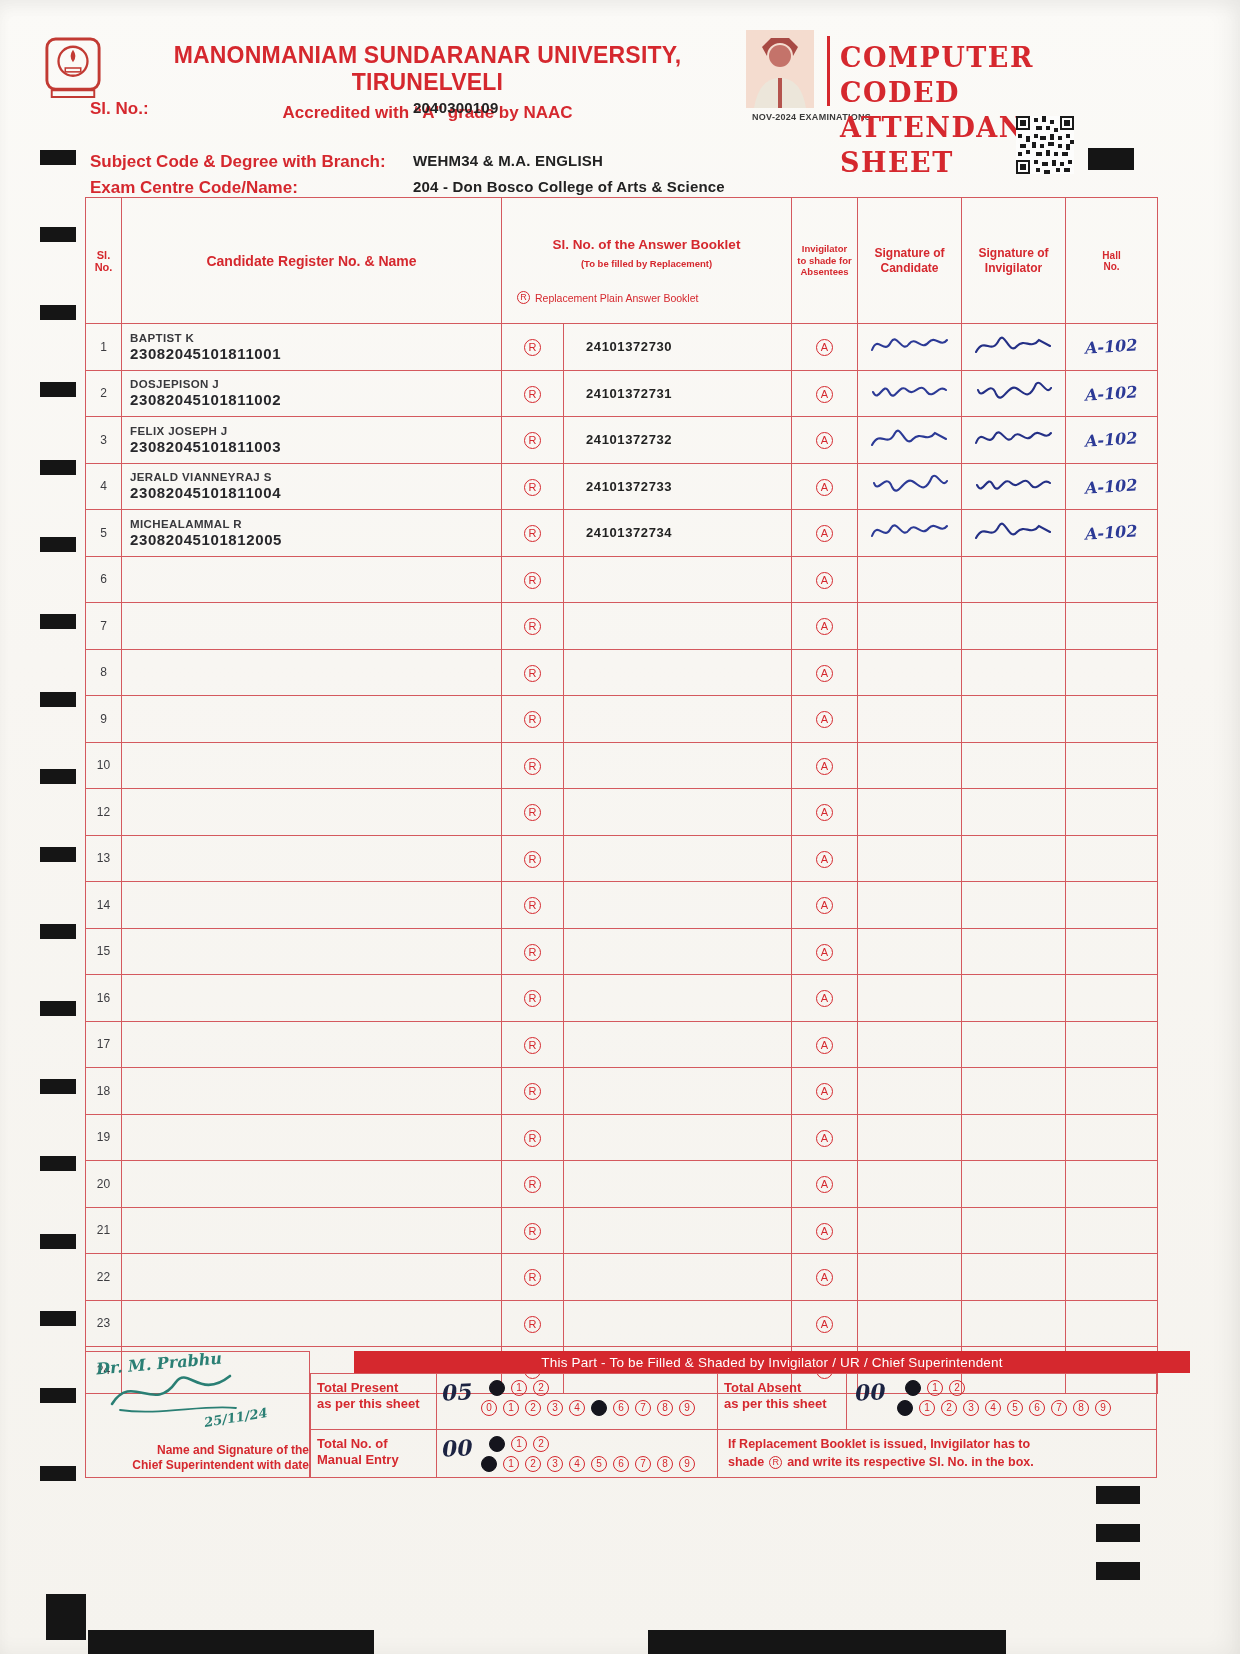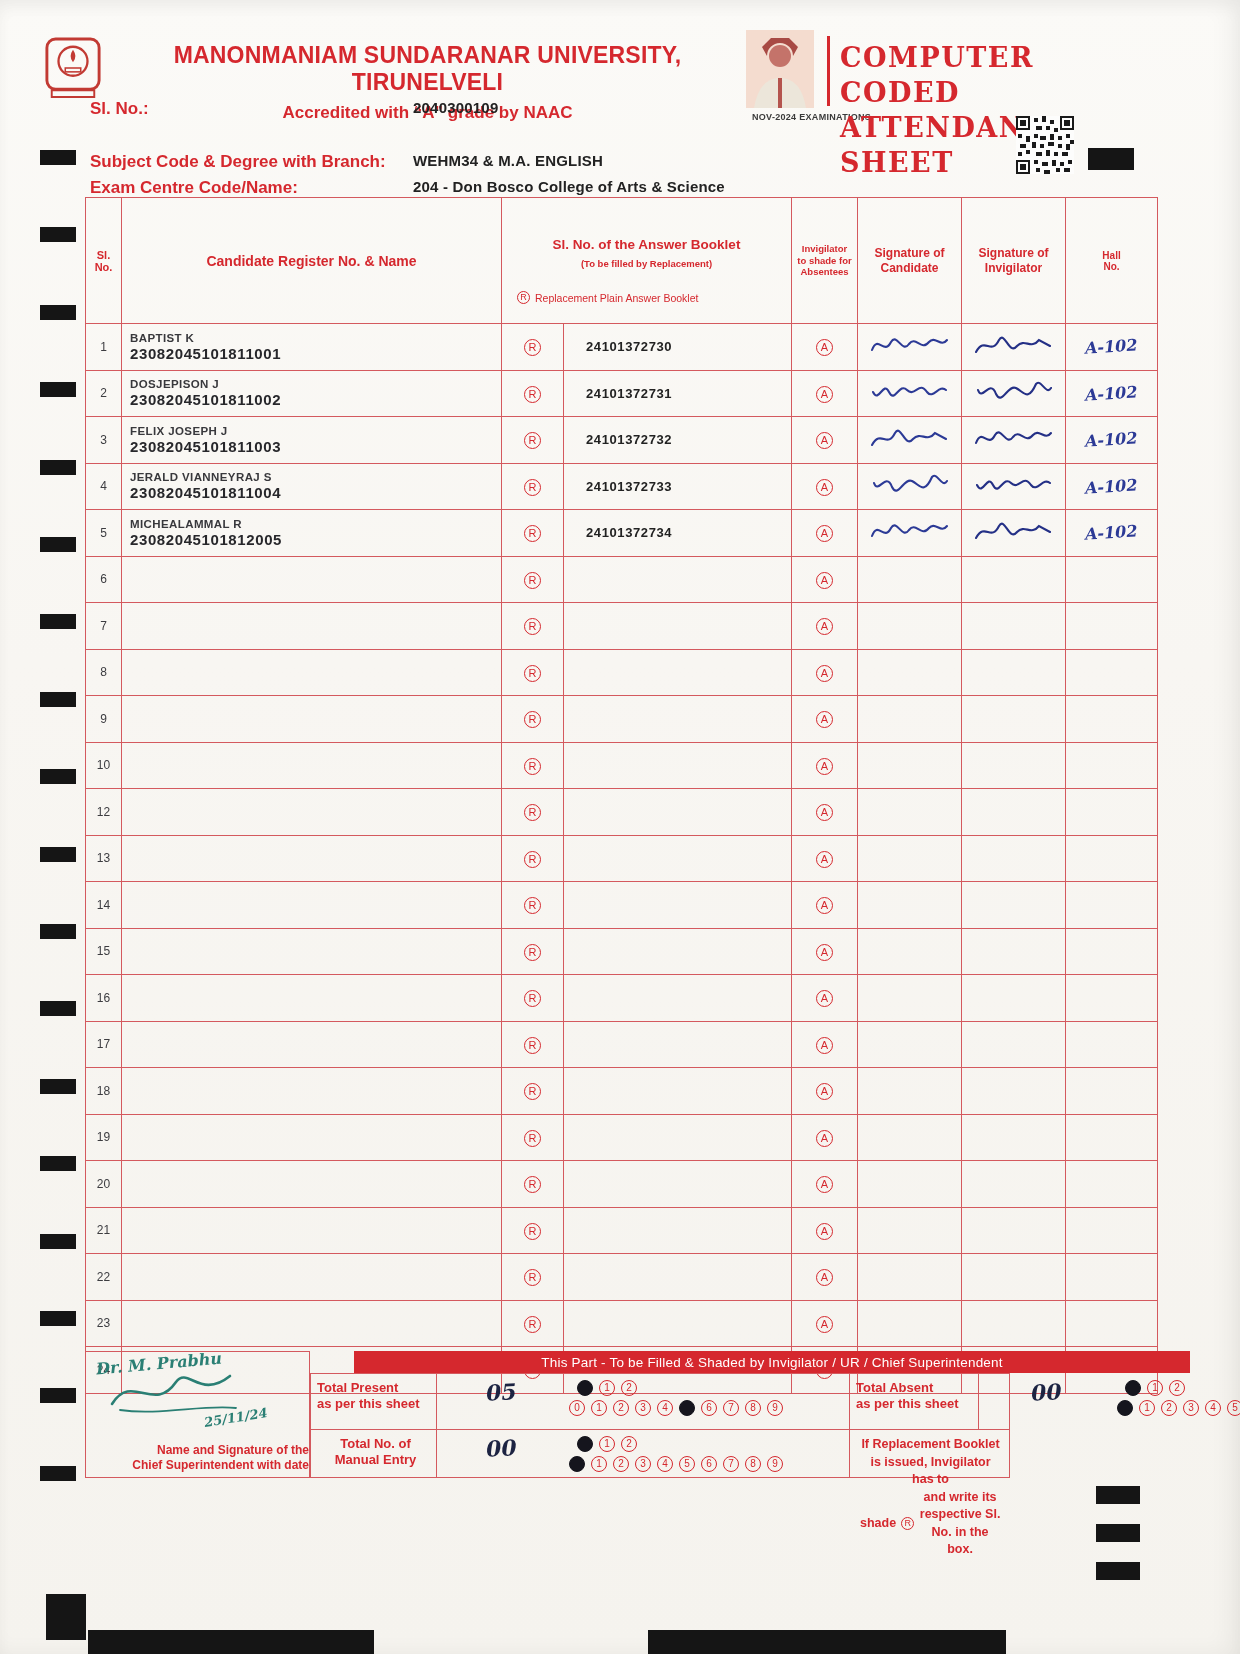--- a/index.html
+++ b/index.html
@@ -73,23 +73,23 @@
   .chief-box{position:absolute;left:0;top:0;width:225px;height:127px;border:1.4px solid var(--bred);}
   .chief-label{position:absolute;left:0;bottom:4px;width:100%;text-align:right;color:var(--red);
     font-size:12px;font-weight:bold;line-height:1.25;}
   .chief-sig-name{position:absolute;left:10px;top:2px;font-family:"DejaVu Serif",serif;font-style:italic;
     font-weight:bold;font-size:16px;color:var(--teal);transform:rotate(-5deg);}
   .chief-sig-date{position:absolute;left:118px;top:58px;font-family:"DejaVu Serif",serif;font-style:italic;
     font-weight:bold;font-size:13px;color:var(--teal);transform:rotate(-9deg);}
   .chief-flourish{position:absolute;left:18px;top:18px;width:150px;height:46px;}
   .part-bar{position:absolute;left:225px;top:0;width:836px;height:22px;background:var(--red);color:#fff;
     display:flex;align-items:center;justify-content:center;font-size:13.5px;font-weight:normal;letter-spacing:0.2px;margin-left:44px;}
-  .frow{position:absolute;left:225px;display:flex;border:1.4px solid var(--bred);width:700px;gap:44px;}
+  .frow{position:absolute;left:225px;display:flex;border:1.4px solid var(--bred);width:847px;}
   .frowA{top:22px;height:57px;}
-  .frowB{top:79px;height:48px;border-top:none;text-align:center;}
+  .frowB{top:79px;height:48px;border-top:none;}
   .lblbox{color:var(--red);font-weight:bold;font-size:13px;line-height:1.25;padding:6px 2px 0 6px;
     border-right:1.4px solid var(--bred);}
   .lblbox.bl{border-left:1.4px solid var(--bred);}
   .w126{width:126px;flex:0 0 126px;}
   .w130{width:130px;flex:0 0 130px;}
   .valbox{display:flex;justify-content:center;align-items:flex-start;padding-top:5px;}
   .w40{width:40px;flex:0 0 40px;}
   .w46{width:46px;flex:0 0 46px;}
   .ink-val{font-family:"DejaVu Serif",serif;font-style:italic;font-weight:bold;font-size:22px;color:#1c2342;
     display:inline-block;transform:rotate(-3deg);}

